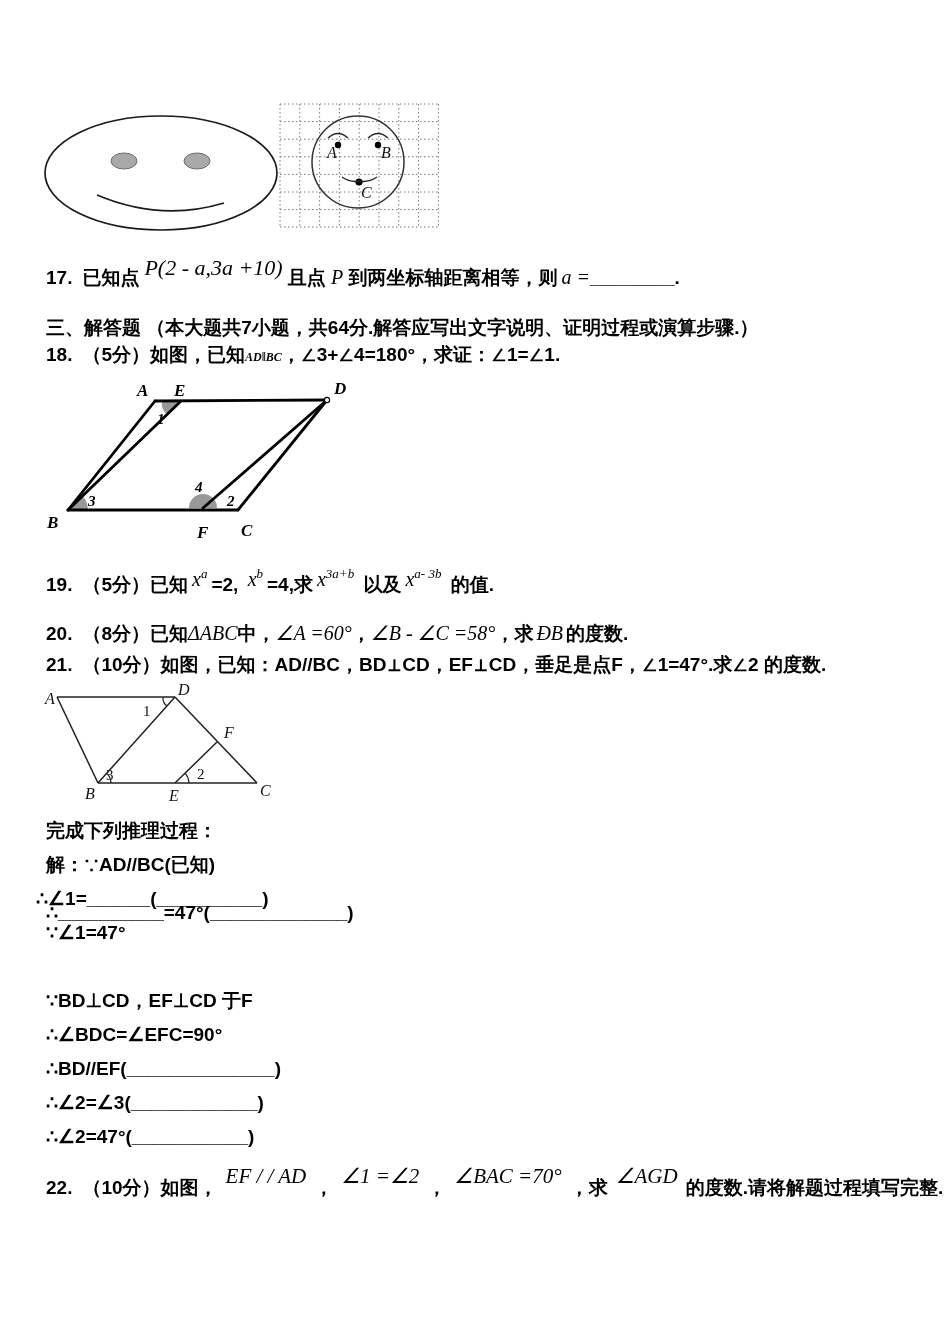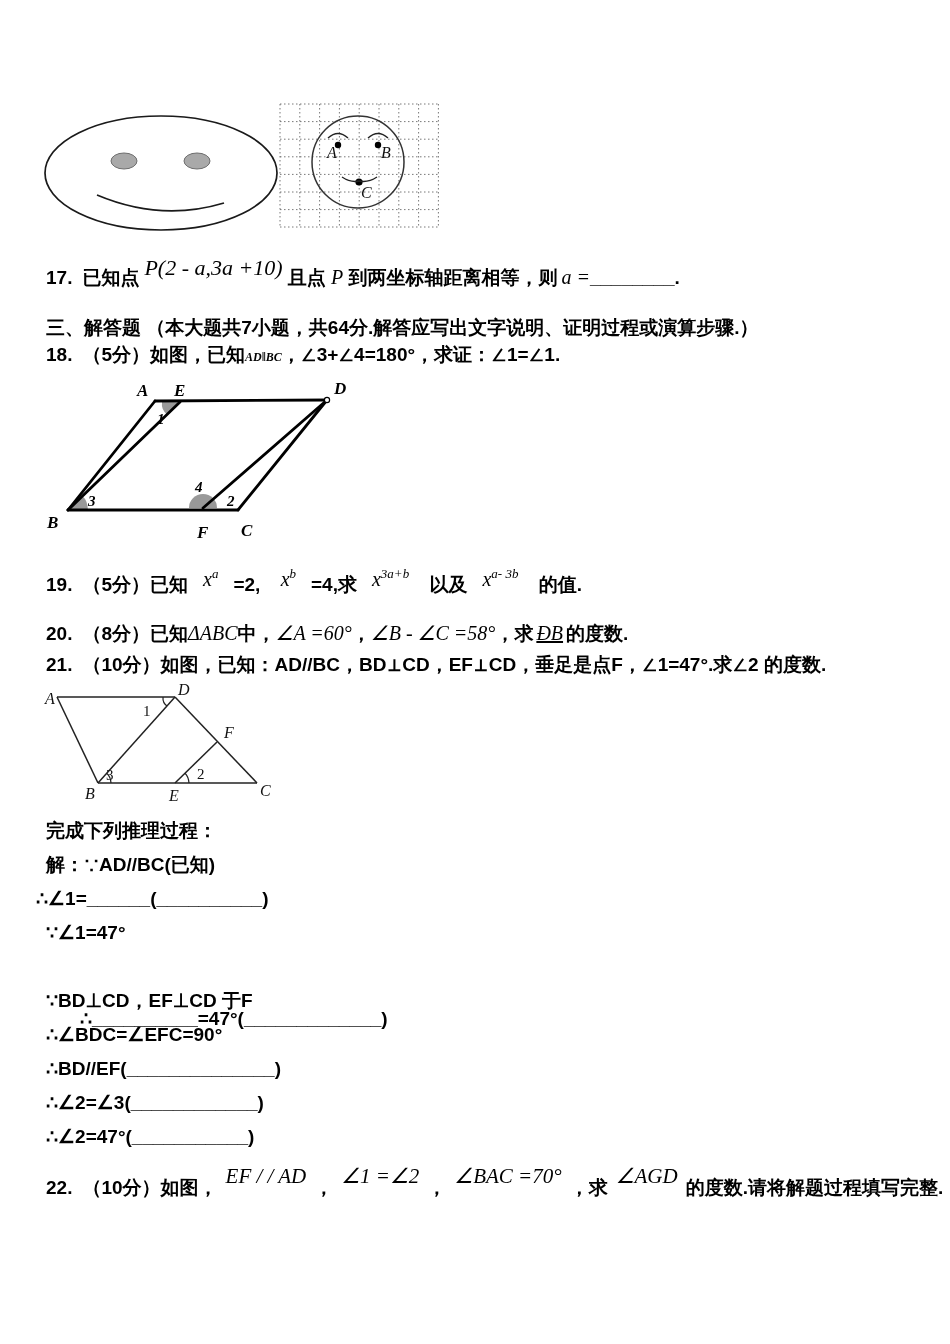--- a/index.html
+++ b/index.html
@@ -5,21 +5,21 @@
   html,body{margin:0;padding:0;background:#fff;}
   .page{position:relative;width:950px;height:1344px;background:#ffffff;overflow:hidden;
         font-family:"Liberation Sans",sans-serif;color:#000;}
   .line{position:absolute;white-space:nowrap;font-family:"Liberation Sans",sans-serif;
         font-weight:700;font-size:19px;line-height:22px;color:#000;}
   .num{margin-right:10px;}
   .math{font-family:"Liberation Serif",serif;font-style:italic;font-weight:400;font-size:20px;}
   .mathb{font-family:"Liberation Serif",serif;font-style:italic;font-weight:700;font-size:12px;}
   .raised{position:relative;top:-9px;font-size:22px;margin:0 5px;display:inline-block;}
   .raised2{position:relative;top:-11px;font-size:21px;margin:0 8px;display:inline-block;}
-  .xr{position:relative;top:-5px;margin:0 15px;display:inline-block;text-align:right;}
+  .xr{position:relative;top:-5px;margin:0 4px;display:inline-block;text-align:right;}
   .xr sup{font-size:13px;font-style:italic;}
   .blank{letter-spacing:0px;}
   .figwrap{position:absolute;}
   svg text{font-family:"Liberation Serif",serif;}
   .vlabel{font-style:italic;font-size:16px;fill:#111;}
   .vlabel-b{font-style:italic;font-weight:700;font-size:17px;fill:#000;}
   .alabel-b{font-style:italic;font-weight:700;font-size:15px;fill:#000;}
   .alabel{font-style:normal;font-size:15px;fill:#111;}
 </style>
 </head>
@@ -107,21 +107,21 @@
       <text x="155" y="114" class="alabel-b">4</text>
       <text x="187" y="128" class="alabel-b">2</text>
     </svg>
   </div>
 
   <div class="line" style="left:46px;top:568px;">
     <span class="num">19.</span><span>（5分）已知</span><span class="math xr"><span>x</span><sup>a</sup></span><span>=2,</span> <span class="math xr"><span>x</span><sup>b</sup></span><span>=4,</span><span>求</span><span class="math xr"><span>x</span><sup>3a+b</sup></span> <span>以及</span><span class="math xr"><span>x</span><sup>a- 3b</sup></span> <span>的值.</span>
   </div>
 
   <div class="line" style="left:46px;top:622px;">
-    <span class="num">20.</span><span>（8分）已知</span><span class="math">ΔABC</span><span>中，</span><span class="math">∠A =60°</span><span>，</span><span class="math">∠B - ∠C =58°</span><span>，求</span><span class="math" style="margin:13px 3px;text-decoration:underline;">ÐB</span><span>的度数.</span>
+    <span class="num">20.</span><span>（8分）已知</span><span class="math">ΔABC</span><span>中，</span><span class="math">∠A =60°</span><span>，</span><span class="math">∠B - ∠C =58°</span><span>，求</span><span class="math" style="margin:13px 3px;">ÐB</span><span>的度数.</span>
   </div>
 
   <div class="line" style="left:46px;top:654px;">
     <span class="num">21.</span><span>（10分）如图，已知：AD//BC，BD⊥CD，EF⊥CD，垂足是点F，∠1=47°.求∠2 的度数.</span>
   </div>
 
   <div class="figwrap" style="left:40px;top:683px;">
     <svg width="250" height="125" viewBox="0 0 250 125">
       <g stroke="#222" stroke-width="1.5" stroke-linejoin="round" fill="none">
         <line x1="17" y1="14" x2="135" y2="14"></line>
@@ -145,21 +145,21 @@
       <text x="103" y="33" class="alabel">1</text>
       <text x="157" y="96" class="alabel">2</text>
       <text x="66" y="97" class="alabel">3</text>
     </svg>
   </div>
 
   <div class="line" style="left:46px;top:820px;">完成下列推理过程：</div>
   <div class="line" style="left:46px;top:854px;">解：∵AD//BC(已知)</div>
   <div class="line" style="left:36px;top:888px;">∴∠1=______(__________)</div>
   <div class="line" style="left:46px;top:922px;">∵∠1=47°</div>
-  <div class="line" style="left:46px;top:1008px;margin-left:34px;">∴__________=47°(_____________)</div>
+  <div class="line" style="left:46px;top:902px;">∴__________=47°(_____________)</div>
   <div class="line" style="left:46px;top:990px;">∵BD⊥CD，EF⊥CD 于F</div>
   <div class="line" style="left:46px;top:1024px;">∴∠BDC=∠EFC=90°</div>
   <div class="line" style="left:46px;top:1058px;">∴BD//EF(______________)</div>
   <div class="line" style="left:46px;top:1092px;">∴∠2=∠3(____________)</div>
   <div class="line" style="left:46px;top:1126px;">∴∠2=47°(___________)</div>
 
   <div class="line" style="left:46px;top:1176px;">
     <span class="num">22.</span><span>（10分）如图，</span><span class="math raised2">EF / / AD</span><span>，</span><span class="math raised2">∠1 =∠2</span><span>，</span><span class="math raised2">∠BAC =70°</span><span>，求</span><span class="math raised2">∠AGD</span><span>的度数.请将解题过程填写完整.</span>
   </div>
 

